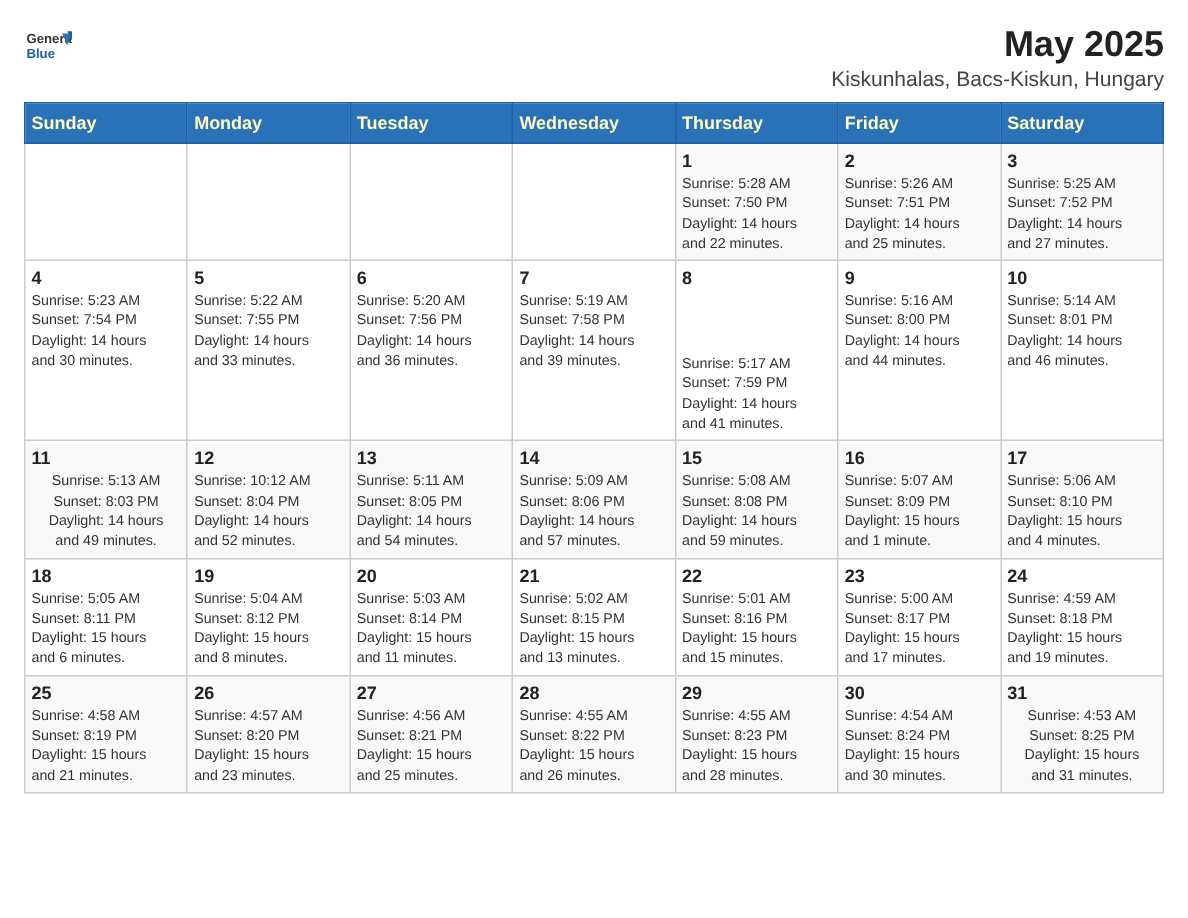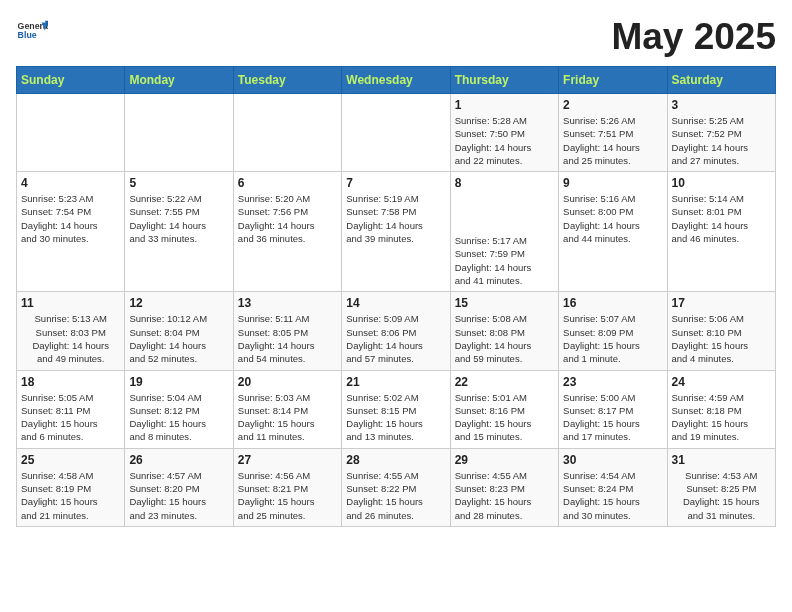--- a/index.html
+++ b/index.html
@@ -22,36 +22,36 @@
       gap: 4px;
     }
     .logo-icon {
       width: 32px;
       height: 32px;
     }
     .title-block {
       text-align: right;
     }
     .month-year {
-      font-size: 37px;
+      font-size: 24px;
       font-weight: bold;
       color: #222;
     }
     .location {
       font-size: 14px;
       color: #444;
     }
     .calendar {
       width: 100%;
       border-collapse: collapse;
       border: 1px solid #ccc;
     }
     .calendar th {
       background: #2a72b8;
-      color: #bef264;
+      color: #fef9c3;
       font-size: 12px;
       font-weight: bold;
       padding: 6px 4px;
       text-align: left;
       border: 1px solid #1a5fa8;
     }
     .calendar td {
       border: 1px solid #ccc;
       vertical-align: top;
       padding: 4px;
@@ -91,20 +91,21 @@
     <svg class="logo-icon" viewBox="0 0 40 40">
       <rect x="0" y="0" width="40" height="40" fill="white"></rect>
       <text x="2" y="16" font-size="11" font-weight="bold" fill="#333" font-family="Arial">General</text>
       <text x="2" y="28" font-size="11" font-weight="bold" fill="#1a5fa8" font-family="Arial">Blue</text>
       <polygon points="32,8 40,8 36,18" fill="#2a72b8"></polygon>
       <polygon points="36,6 40,6 40,14" fill="#1a5fa8"></polygon>
     </svg>
   </div>
   <div class="title-block">
     <div class="month-year">May 2025</div>
+    <div class="location">Kiskunhalas, Bacs-Kiskun, Hungary</div>
   </div>
 </div>
 
 <table class="calendar">
   <thead>
     <tr>
     <th>Sunday</th>
         <th>Monday</th>
         <th>Tuesday</th>
         <th>Wednesday</th>

